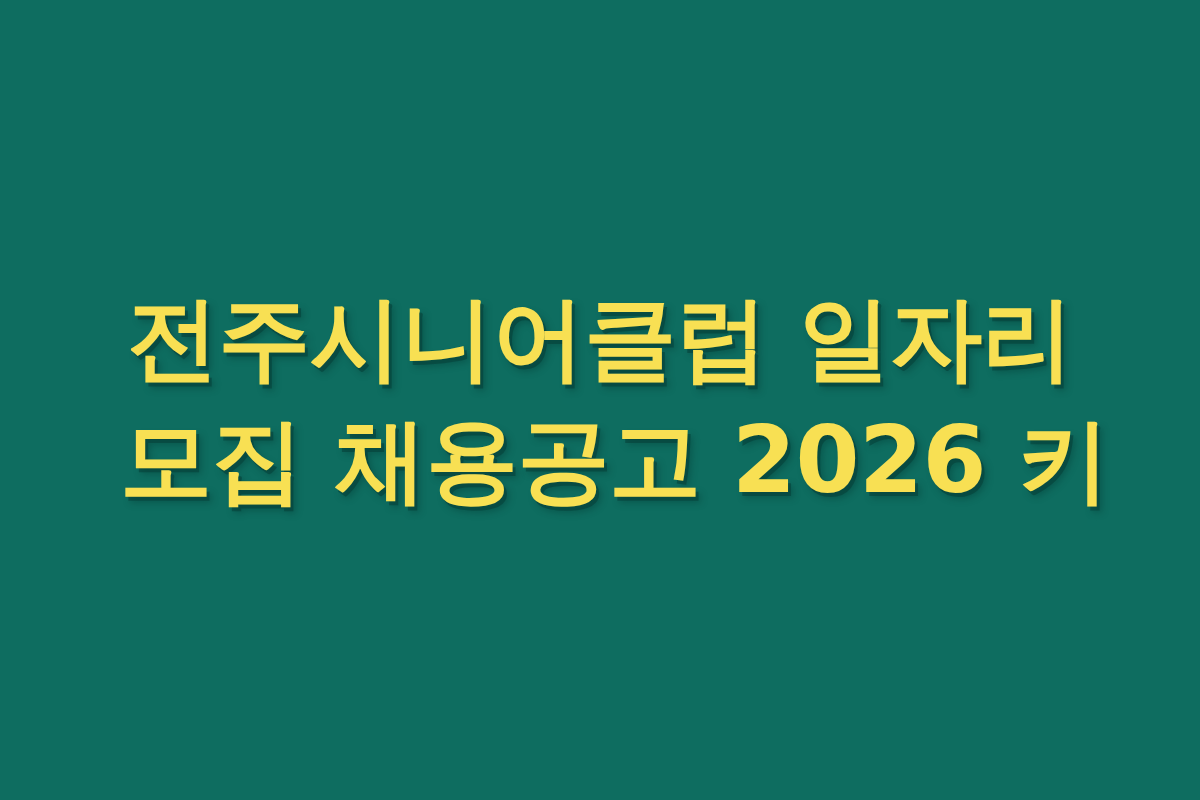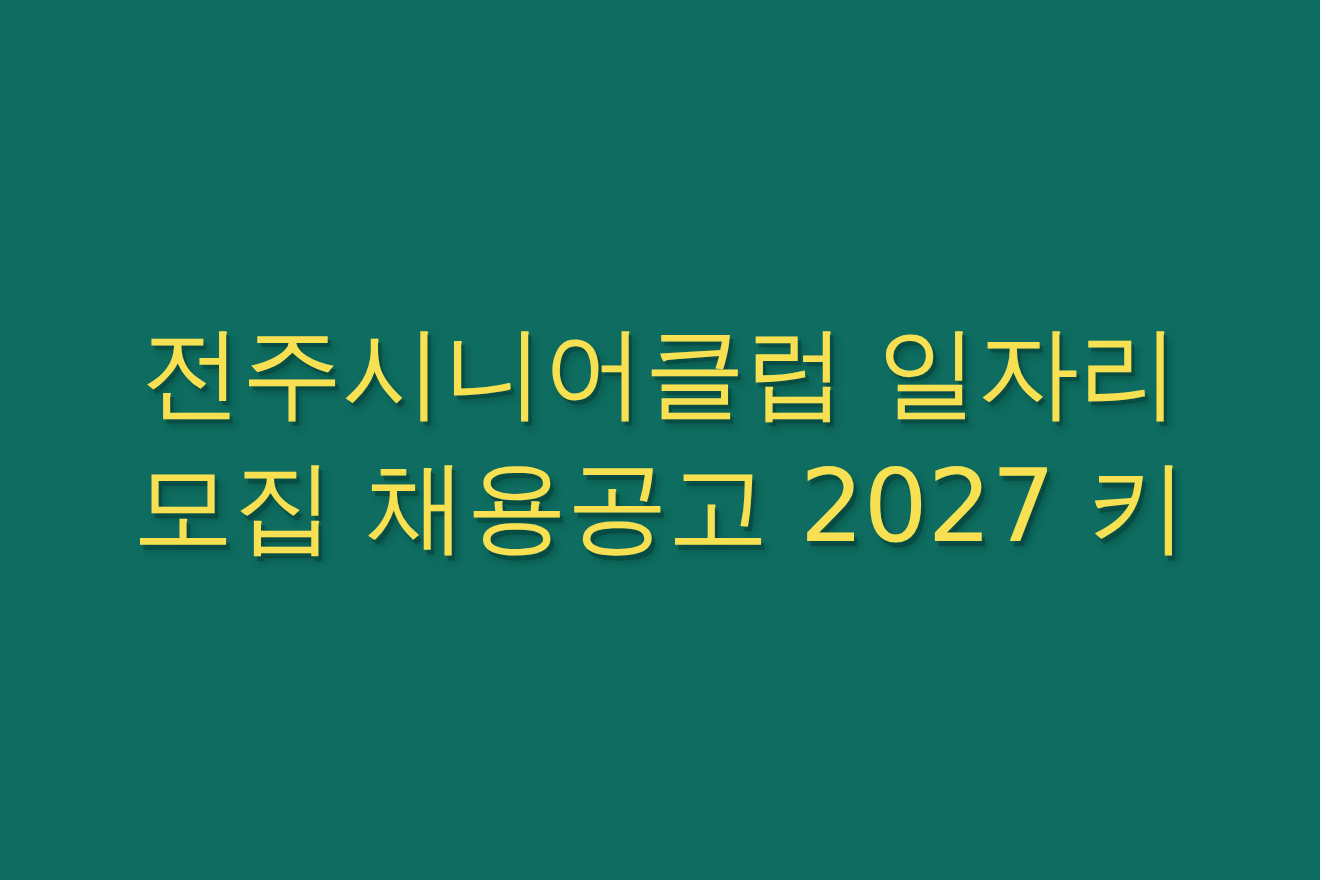--- a/index.html
+++ b/index.html
@@ -29,21 +29,21 @@
   }
 
   
   .headline {
     width: 960px;
     margin: 0;
     padding: 0;
     text-align: center;
 
     font-family: "DejaVu Sans", "Liberation Sans", sans-serif;
-    font-weight: 400;
+    font-weight: 700;
     font-size: 92px;
     line-height: 1.33;
     letter-spacing: -0.5px;
     word-break: keep-all;
 
     color: #F8E053;          
     
     text-shadow:
        3px 4px 0 rgba(6, 62, 54, 0.55),
        5px 6px 7px rgba(4, 48, 42, 0.35);
@@ -62,18 +62,18 @@
 </style>
 </head>
 <body>
 
 <div class="banner" style="background: rgb(14, 109, 96);">
 
   <h1 class="headline" style="color: rgb(248, 224, 83);">
 
     <span class="line line-1">전주시니어클럽 일자리</span>
 
-    <span class="line line-2">모집 채용공고 2027 키</span>
+    <span class="line line-2">모집 채용공고 2026 키</span>
 
 
   </h1>
 
 </div>
 
 </body></html>

